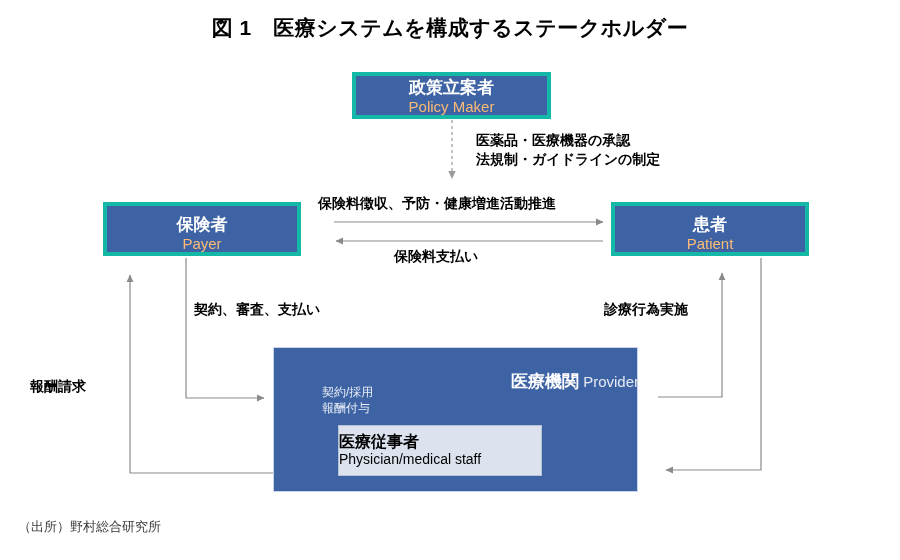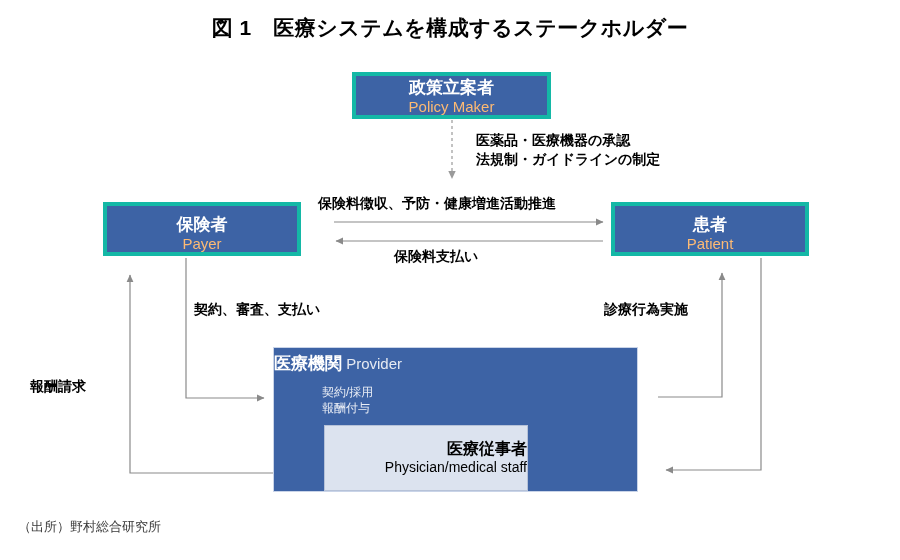--- a/index.html
+++ b/index.html
@@ -64,47 +64,47 @@
   #box-provider {
     position: absolute;
     left: 273px; top: 347px;
     width: 365px; height: 145px;
     background: #3d63a5;
     border: 1px solid #c9d4e8;
     box-sizing: border-box;
   }
   .provider-title {
     position: absolute;
-    left: 0; top: 4px;
+    left: 0; top: 22px;
     width: 365px;
-    text-align: left;
+    text-align: right;
     color: #ffffff;
     white-space: nowrap;
   }
   .provider-title .jp {
     font-size: 17px;
     font-weight: bold;
   }
   .provider-title .en {
     font-size: 15px;
     font-weight: normal;
     color: #e6eaf2;
   }
 
   
   #box-staff {
     position: absolute;
-    left: 50px; top: 77px;
-    width: 204px; height: 66px;
+    left: 64px; top: 77px;
+    width: 204px; height: 51px;
     background: #dce3ef;
     border: 1px solid #b6c2d8;
     box-sizing: border-box;
     display: flex;
     flex-direction: column;
-    align-items: flex-end;
+    align-items: flex-start;
     justify-content: center;
   }
   #box-staff .jp {
     color: #000000;
     font-weight: bold;
     font-size: 16px;
     line-height: 1.15;
   }
   #box-staff .en {
     color: #000000;

